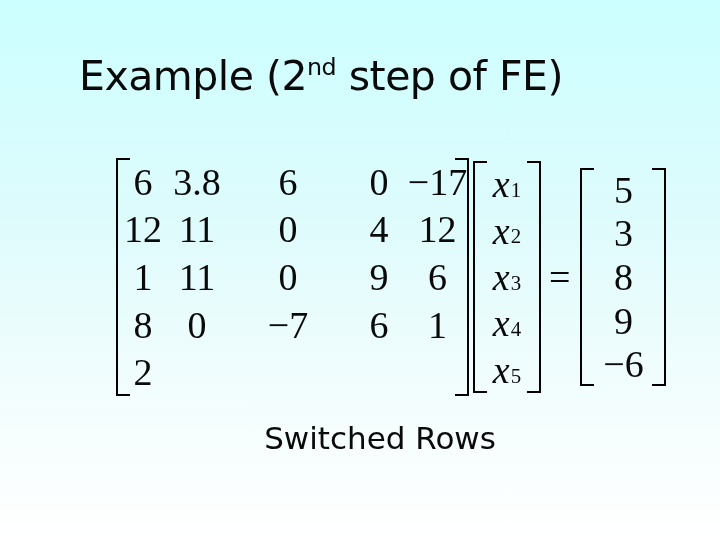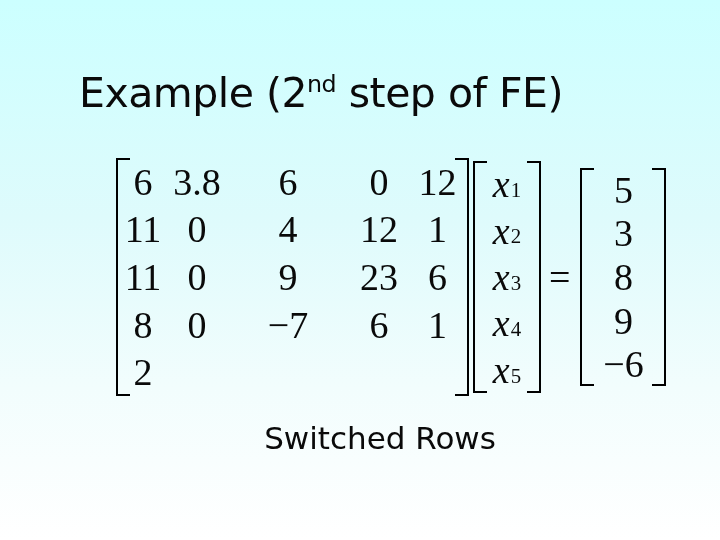--- a/index.html
+++ b/index.html
@@ -10,21 +10,20 @@
     background:linear-gradient(180deg,#ccffff 0%,#defbfc 40%,#f2fdfd 72%,#ffffff 100%);
     font-family:"DejaVu Sans","Liberation Sans",sans-serif;
     color:#0a0a0a;
   }
   .title{
     position:absolute;top:48px;left:0;width:642px;
     text-align:center;
     font-size:41px;line-height:56px;
     letter-spacing:-0.5px;
     white-space:nowrap;
-    margin-top:17px;
   }
   .title sup{font-size:0.58em;vertical-align:super;line-height:0;}
   .equation{
     position:absolute;left:116px;top:154px;height:246px;
     display:flex;align-items:center;
     font-family:"Liberation Serif","DejaVu Serif",serif;
     font-size:38px;
   }
   .bracketed{display:flex;align-items:stretch;}
   .brk{width:12px;flex:0 0 12px;}
@@ -63,30 +62,30 @@
 
   <div class="equation">
 
     <div class="bracketed matrix-box">
       <div class="brk l"></div>
       <div class="mgrid">
           <span>6</span>
           <span>3.8</span>
           <span>6</span>
           <span>0</span>
+          <span>−17</span>
           <span>12</span>
           <span>11</span>
           <span>0</span>
           <span>4</span>
           <span>12</span>
           <span>1</span>
           <span>11</span>
           <span>0</span>
           <span>9</span>
-          <span>23</span>
           <span>6</span>
           <span>8</span>
           <span>0</span>
           <span>−7</span>
           <span>6</span>
           <span>1</span>
           <span>2</span>
         </div>
       <div class="brk r"></div>
     </div>

